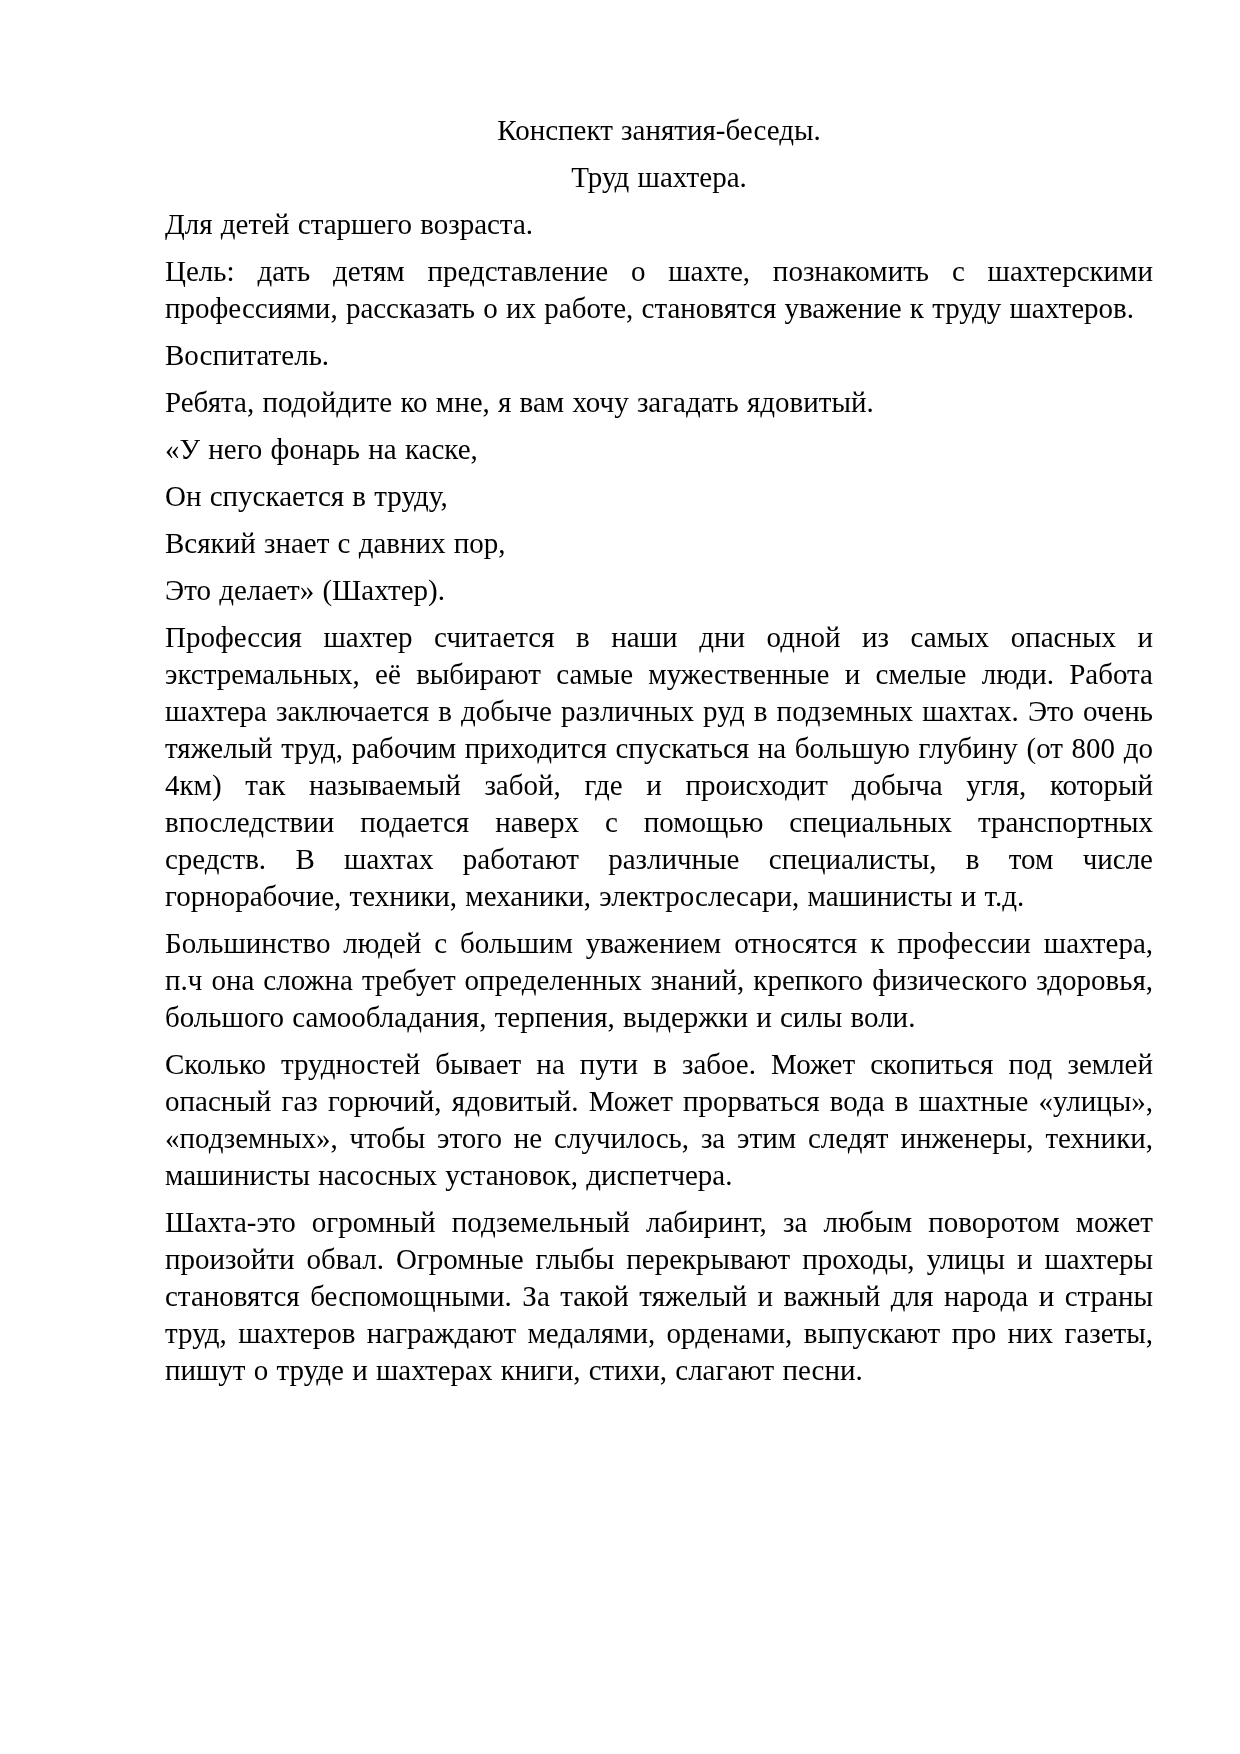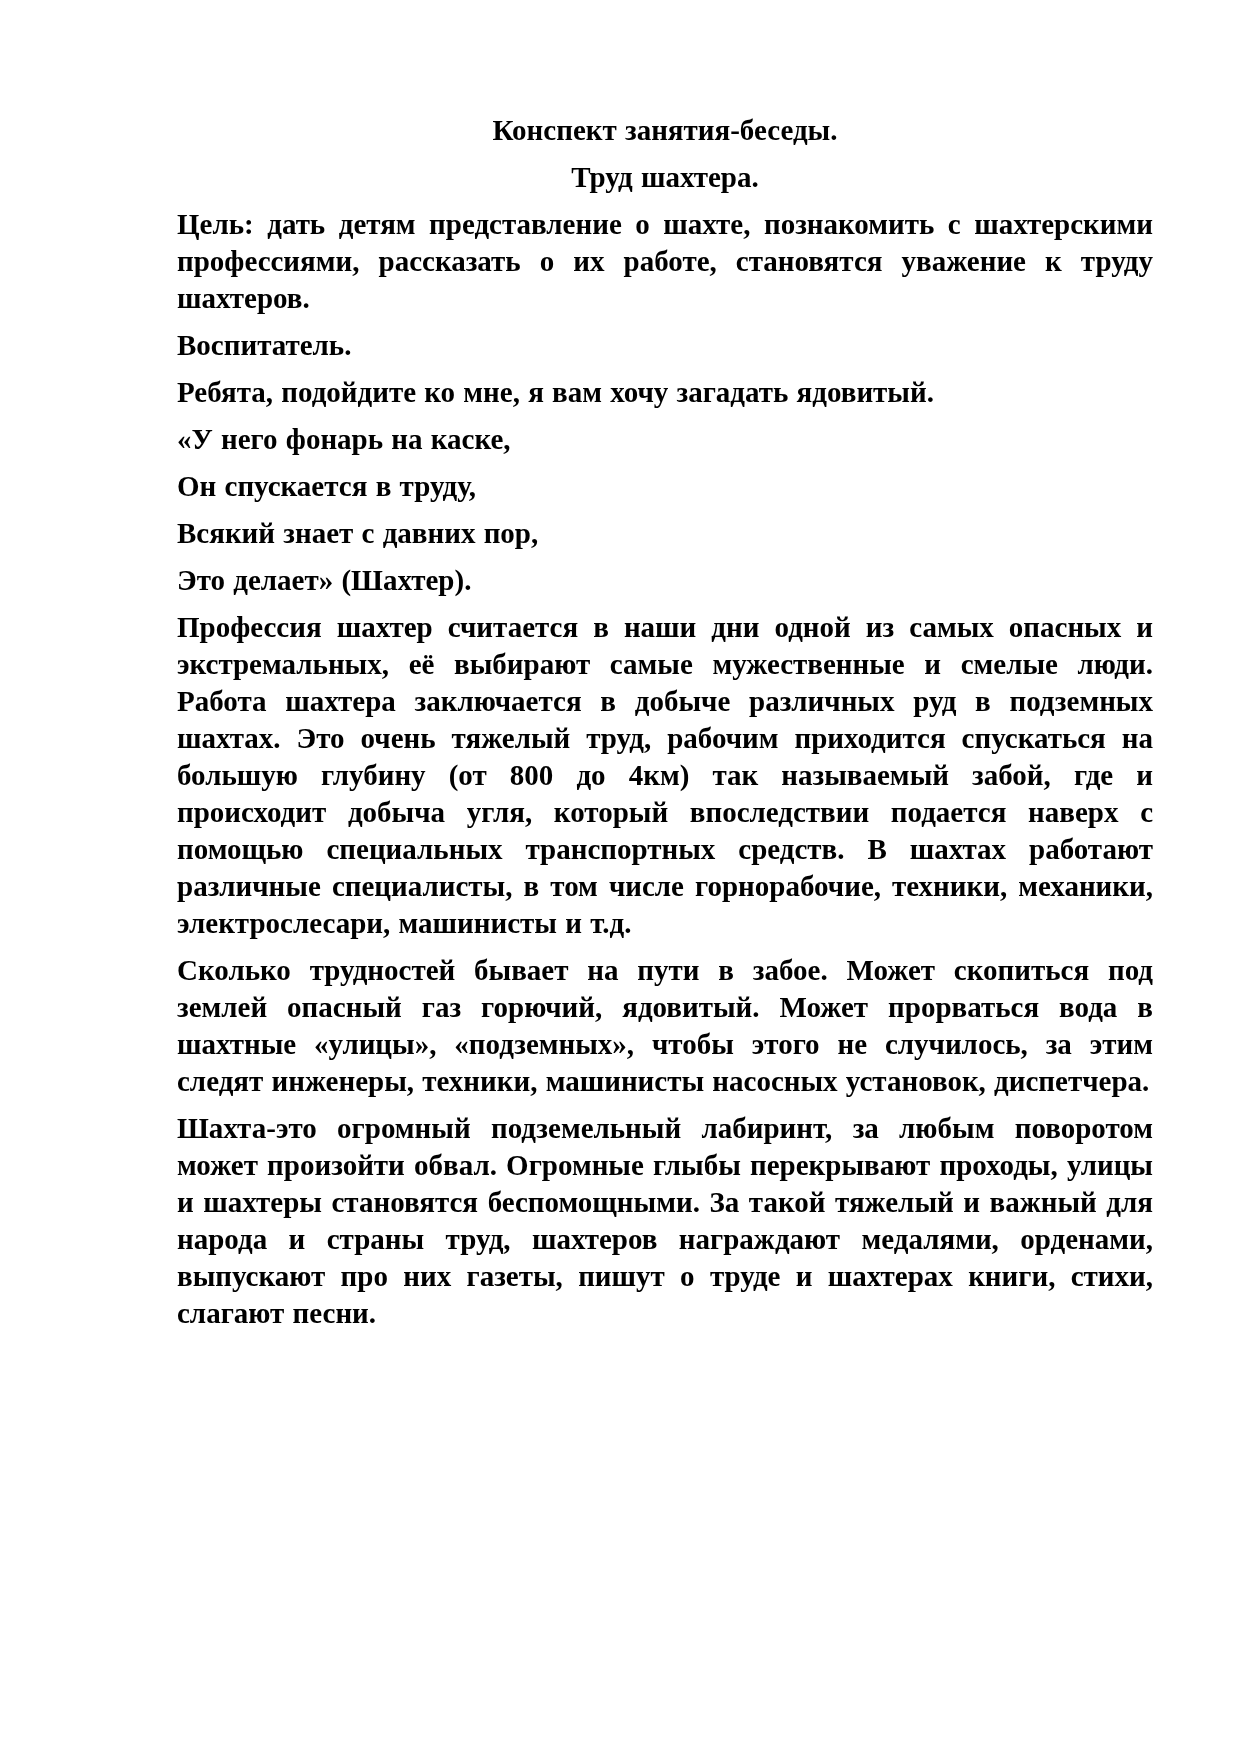--- a/index.html
+++ b/index.html
@@ -15,41 +15,42 @@
     color: #000000;
   }
   .page {
     box-sizing: border-box;
     width: 1240px;
     height: 1754px;
     padding: 112px 87px 40px 165px;
     background: #ffffff;
   }
   .page p {
-    margin: 0 0 10px 12px;
+    margin: 0 0 10px 0;
     font-size: 29px;
     line-height: 37px;
     text-align: justify;
     word-spacing: 1px;
-    font-weight: bold;
   }
   .page p.center {
     text-align: center;
   }
 </style>
 </head>
 <body>
 
 <div class="page">
   <p class="center">Конспект занятия-беседы.</p>
   <p class="center">Труд шахтера.</p>
 
+  <p>Для детей старшего возраста.</p>
   <p>Цель: дать детям представление о шахте, познакомить с шахтерскими профессиями, рассказать о их работе, становятся уважение к труду шахтеров.</p>
   <p>Воспитатель.</p>
   <p>Ребята, подойдите ко мне, я вам хочу загадать ядовитый.</p>
   <p>«У него фонарь на каске,</p>
   <p>Он спускается в труду,</p>
   <p>Всякий знает с давних пор,</p>
   <p>Это делает» (Шахтер).</p>
   <p>Профессия шахтер считается в наши дни одной из самых опасных и экстремальных, её выбирают самые мужественные и смелые люди. Работа шахтера заключается в добыче различных руд в подземных шахтах. Это очень тяжелый труд, рабочим приходится спускаться на большую глубину (от 800 до 4км) так называемый забой, где и происходит добыча угля, который впоследствии подается наверх с помощью специальных транспортных  средств. В шахтах работают различные специалисты, в том числе горнорабочие, техники, механики, электрослесари, машинисты и т.д.</p>
+  <p>Большинство людей с большим уважением относятся к профессии шахтера, п.ч она сложна требует определенных знаний, крепкого физического здоровья, большого самообладания, терпения, выдержки и силы воли.</p>
   <p>Сколько трудностей бывает на пути в забое. Может скопиться под землей опасный газ горючий, ядовитый. Может прорваться вода в шахтные «улицы», «подземных», чтобы этого не случилось, за этим следят инженеры, техники, машинисты насосных установок, диспетчера.</p>
   <p>Шахта-это огромный подземельный лабиринт, за любым поворотом может произойти обвал. Огромные глыбы перекрывают проходы, улицы и шахтеры становятся беспомощными. За такой тяжелый и важный для народа и страны труд, шахтеров награждают медалями, орденами, выпускают про них газеты, пишут о труде  и шахтерах книги, стихи, слагают песни.</p>
 </div>
 
 </body></html>

